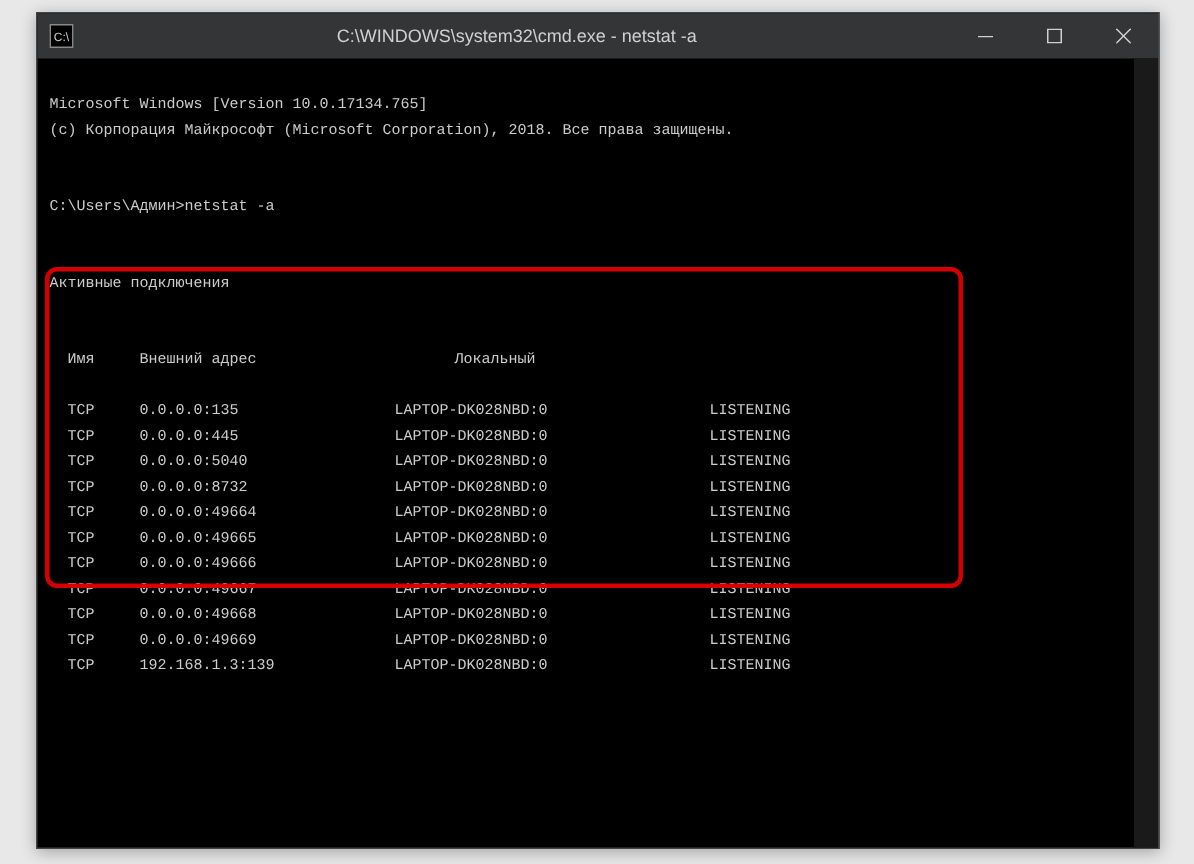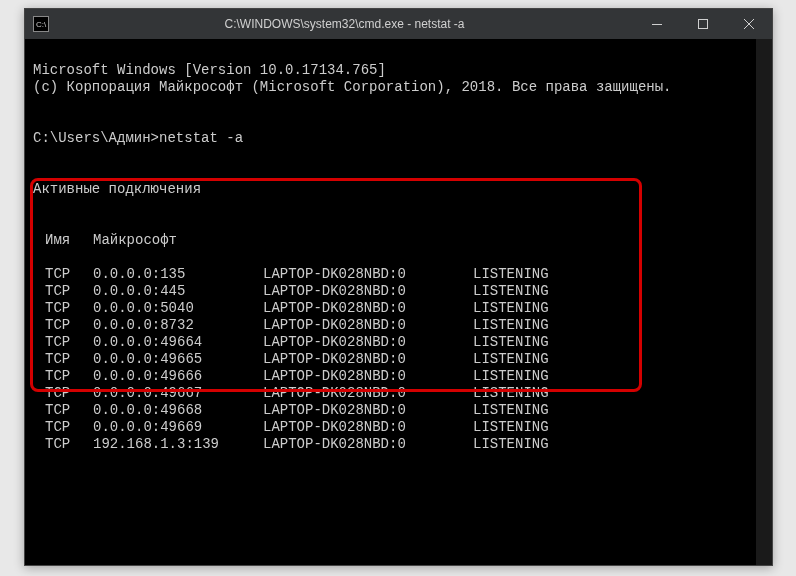--- a/index.html
+++ b/index.html
@@ -52,21 +52,21 @@
       height: 30px;
       display: flex;
       align-items: center;
       justify-content: center;
       color: #d0d0d0;
       font-size: 10px;
     }
     .terminal {
       padding: 6px 8px;
       color: #cccccc;
-      font-size: 14px;
+      font-size: 10px;
       line-height: 17px;
       white-space: pre;
       height: calc(100% - 30px);
       overflow: hidden;
       font-family: Consolas, "Courier New", monospace;
     }
     .highlight-box {
       border: 3px solid #d40000;
       border-radius: 8px;
       position: absolute;
@@ -125,21 +125,21 @@
   </div>
 
   <div class="terminal">
 <span>Microsoft Windows [Version 10.0.17134.765]</span>
 <span>(c) Корпорация Майкрософт (Microsoft Corporation), 2018. Все права защищены.</span>
 <div class="blank-line"></div>
 <span><span>C:\Users\Админ&gt;</span><span>netstat -a</span></span>
 <div class="blank-line"></div>
 <span>Активные подключения</span>
 <div class="blank-line"></div>
-<div class="row indent"><span class="col-proto">Имя</span><span class="col-state">Майкрософт</span></div>
+<div class="row indent"><span class="col-proto">Имя</span><span class="col-foreign">Внешний адрес</span><span class="col-state">Локальный</span></div>
 <div id="rows-container"><div class="row indent"><span class="col-proto">TCP</span><span class="col-local">0.0.0.0:135</span><span class="col-foreign">LAPTOP-DK028NBD:0</span><span class="col-state">LISTENING</span></div><div class="row indent"><span class="col-proto">TCP</span><span class="col-local">0.0.0.0:445</span><span class="col-foreign">LAPTOP-DK028NBD:0</span><span class="col-state">LISTENING</span></div><div class="row indent"><span class="col-proto">TCP</span><span class="col-local">0.0.0.0:5040</span><span class="col-foreign">LAPTOP-DK028NBD:0</span><span class="col-state">LISTENING</span></div><div class="row indent"><span class="col-proto">TCP</span><span class="col-local">0.0.0.0:8732</span><span class="col-foreign">LAPTOP-DK028NBD:0</span><span class="col-state">LISTENING</span></div><div class="row indent"><span class="col-proto">TCP</span><span class="col-local">0.0.0.0:49664</span><span class="col-foreign">LAPTOP-DK028NBD:0</span><span class="col-state">LISTENING</span></div><div class="row indent"><span class="col-proto">TCP</span><span class="col-local">0.0.0.0:49665</span><span class="col-foreign">LAPTOP-DK028NBD:0</span><span class="col-state">LISTENING</span></div><div class="row indent"><span class="col-proto">TCP</span><span class="col-local">0.0.0.0:49666</span><span class="col-foreign">LAPTOP-DK028NBD:0</span><span class="col-state">LISTENING</span></div><div class="row indent"><span class="col-proto">TCP</span><span class="col-local">0.0.0.0:49667</span><span class="col-foreign">LAPTOP-DK028NBD:0</span><span class="col-state">LISTENING</span></div><div class="row indent"><span class="col-proto">TCP</span><span class="col-local">0.0.0.0:49668</span><span class="col-foreign">LAPTOP-DK028NBD:0</span><span class="col-state">LISTENING</span></div><div class="row indent"><span class="col-proto">TCP</span><span class="col-local">0.0.0.0:49669</span><span class="col-foreign">LAPTOP-DK028NBD:0</span><span class="col-state">LISTENING</span></div><div class="row indent"><span class="col-proto">TCP</span><span class="col-local">192.168.1.3:139</span><span class="col-foreign">LAPTOP-DK028NBD:0</span><span class="col-state">LISTENING</span></div></div>
   </div>
 
   <div class="scrollbar">
     <div class="scrollbar-track"></div>
   </div>
 </div>
 
 <div class="highlight-box"></div>
 

